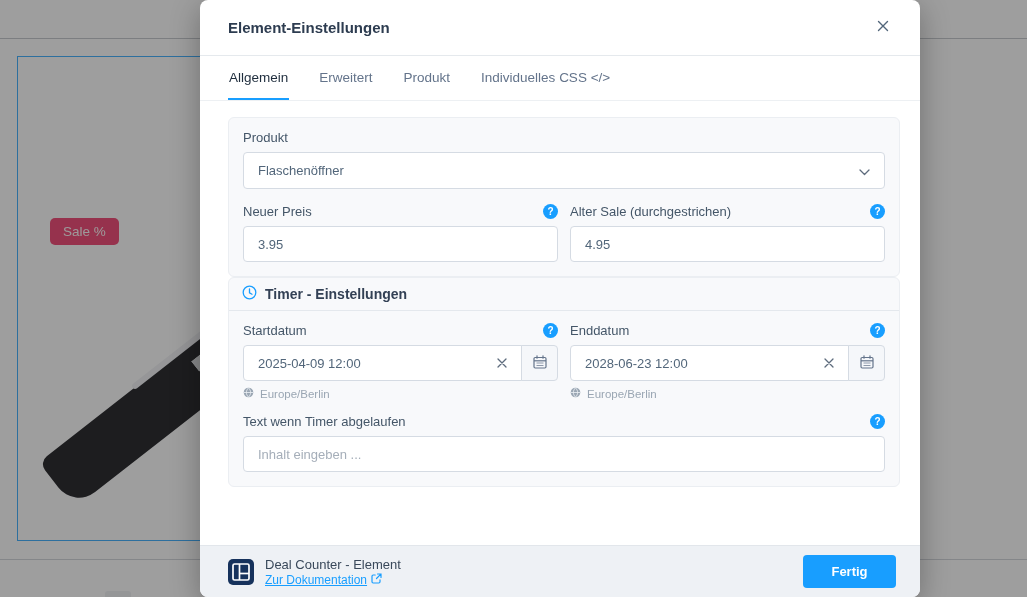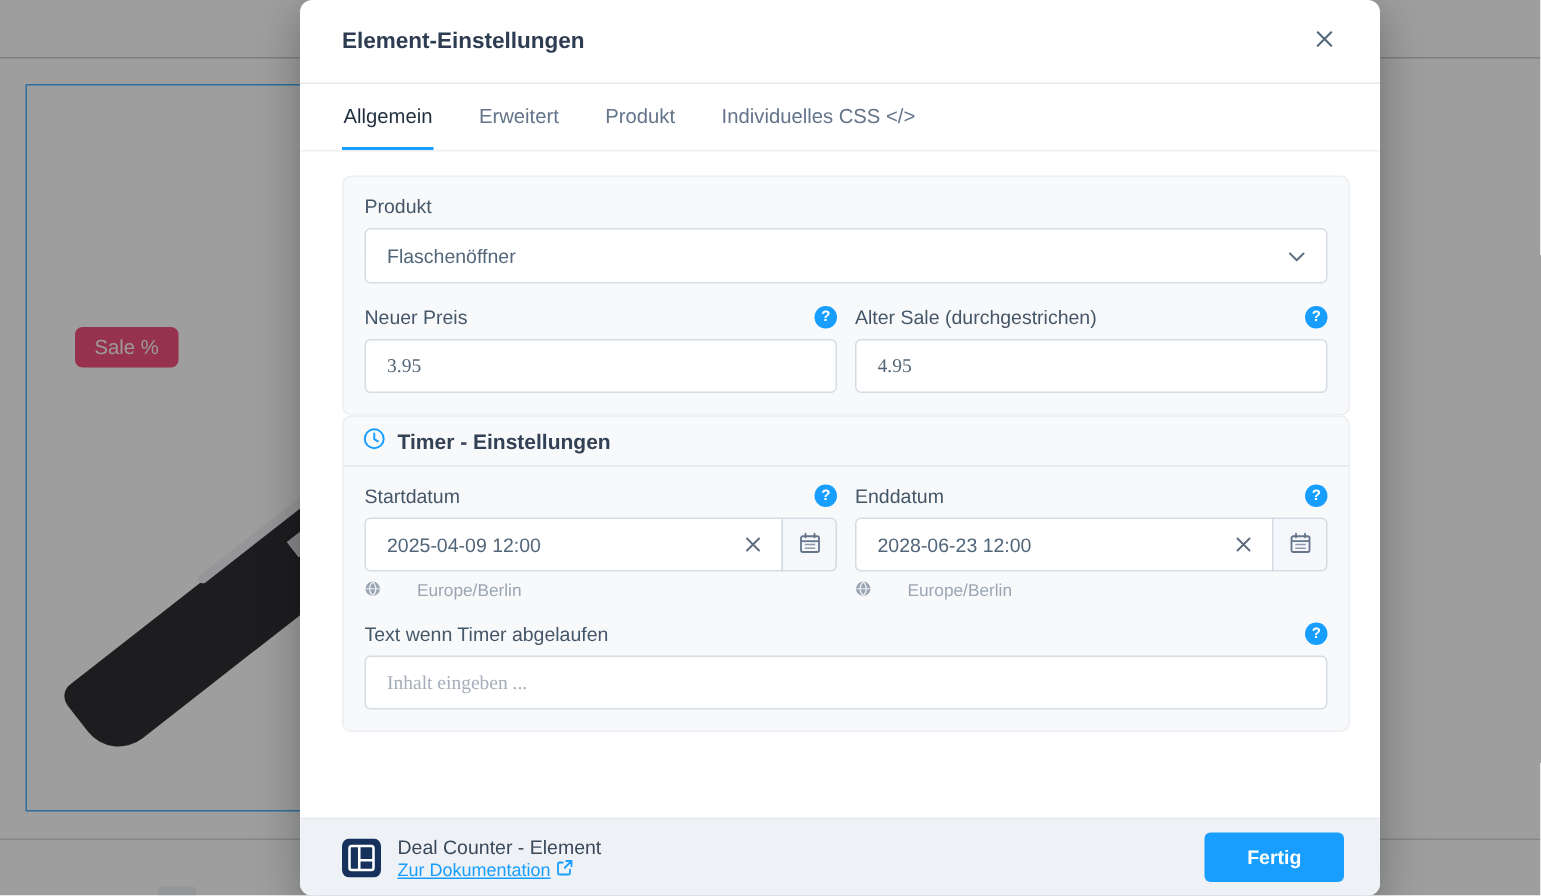--- a/index.html
+++ b/index.html
@@ -93,40 +93,40 @@
   }
   .select-value { font-size:13px; color:#52667a; flex:1; }
 
   .grid-2 { display:grid; grid-template-columns:1fr 1fr; gap:12px; }
   .mt15 { margin-top:15px; }
   .mt14 { margin-top:14px; }
 
   .text-input {
     width:100%; height:36px; background:#fff; border:1px solid #d5dbe3; border-radius:4px;
     padding:0 14px; font-size:13px; color:#52667a; outline:none;
-    font-family:Liberation Serif, serif;
+    font-family:Liberation Sans, sans-serif;
   }
   .text-input::placeholder { color:#a5aeb9; }
 
   .date-group { display:flex; }
   .input-wrap {
     flex:1; height:36px; background:#fff; border:1px solid #d5dbe3;
     border-radius:4px 0 0 4px; display:flex; align-items:center; padding:0 10px 0 14px;gap:28px;
   }
   .input-wrap input {
     border:none; outline:none; flex:1; font-size:13px; color:#52667a;
     background:transparent; min-width:0; font-family:"Liberation Sans", sans-serif;
   }
   .clear-btn { background:none; border:none; cursor:pointer; padding:4px; display:flex; }
   .cal-btn {
     width:37px; height:36px; margin-left:-1px; background:#f5f7fa;
     border:1px solid #d5dbe3; border-radius:0 4px 4px 0; cursor:pointer;
     display:flex; align-items:center; justify-content:center;
   }
-  .tz-row { display:flex; align-items:center; gap:24px; margin-top:6px;
+  .tz-row { display:flex; align-items:center; gap:6px; margin-top:6px;
     font-size:11.5px; color:#9aa6b3; }
 
   .modal-footer {
     flex:0 0 52px; background:#eef1f5; border-top:1px solid #e2e6eb;
     border-radius:0 0 8px 8px; display:flex; align-items:center;
     padding:0 24px 0 28px; gap:11px;
   }
   .brand-icon { width:26px; height:26px; flex:0 0 26px; }
   .footer-texts { display:flex; flex-direction:column; gap:1px; }
   .element-name { font-size:13px; color:#39485a; }

